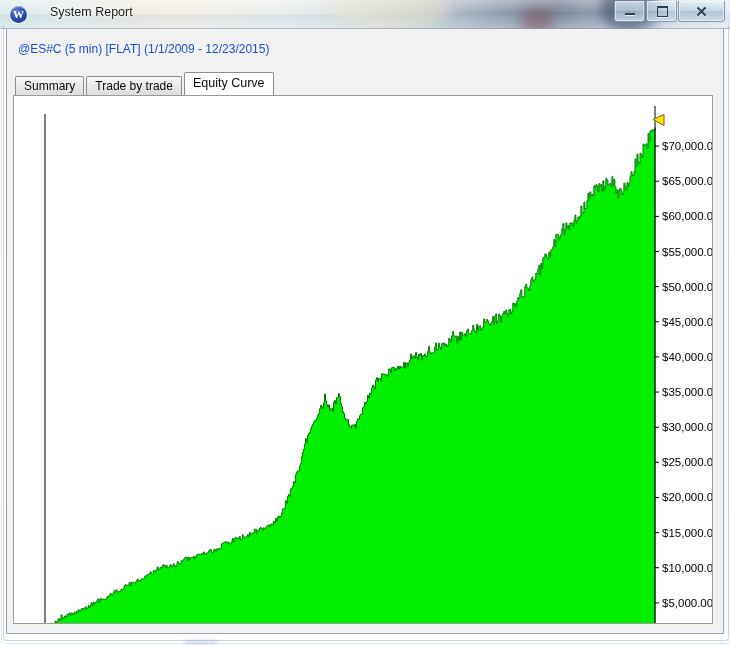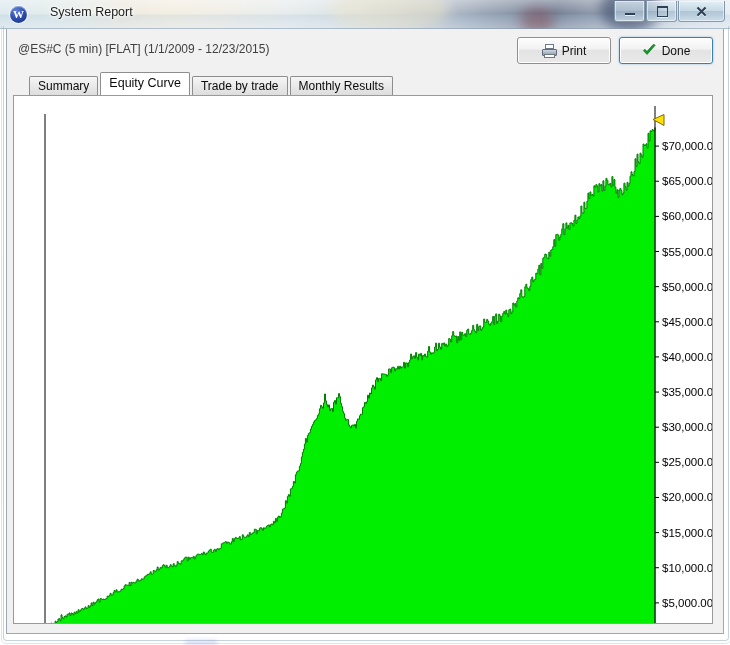--- a/index.html
+++ b/index.html
@@ -157,21 +157,21 @@
   .client-inner {
     position: absolute;
     left: 0; top: 0; right: 0; bottom: 0;
     background: #f1f1f1;
   }
 
   .header-line {
     position: absolute;
     left: 11px; top: 13px;
     font-size: 12px;
-    color: #404040;
+    color: #1d4ed8;
     white-space: nowrap;
   }
 
   
   .topbtns {
     position: absolute;
     right: 10px; top: 8px;
     display: flex;
   }
   .btn {
@@ -213,21 +213,20 @@
 
   .check-icon { width: 15px; height: 13px; flex: 0 0 auto; }
 
   
   .tabstrip {
     position: absolute;
     left: 8px; top: 44px;
     height: 22px;
     display: flex;
     align-items: flex-end;
-    margin-left: 14px;
   }
   .tab {
     height: 19px;
     line-height: 19px;
     padding: 0 8px;
     font-size: 12px;
     color: #0b0b0b;
     background: linear-gradient(to bottom, #f6f6f6 0%, #e6e6e6 60%, #dcdcdc 100%);
     border: 1px solid #8d8d8d;
     border-bottom: none;
@@ -309,49 +308,30 @@
         <div class="glyph-close">✕</div>
       </div>
     </div>
   </div>
 
   <div class="client">
     <div class="client-inner">
 
       <div class="header-line">@ES#C (5 min) [FLAT]  (1/1/2009 - 12/23/2015)</div>
 
-      <div class="topbtns">
-        <div class="btn print">
-          <span class="printer-icon">
-            <span class="paper"></span>
-            <span class="body"></span>
-            <span class="out"></span>
-          </span>
-          <span class="btn-label">Print</span>
-        </div>
-        <div class="btn done">
-          <svg class="check-icon" viewBox="0 0 16 14">
-            <path d="M1.5 7.2 L5.4 11.2 L14.2 1.2 L12.0 0.6 L5.2 8.2 L3.0 5.6 Z" fill="#0d9c28" stroke="#046b16" stroke-width="0.7"></path>
-          </svg>
-          <span class="btn-label">Done</span>
-        </div>
-      </div>
 
       <div class="tabstrip">
         <div class="tab">
           <span>Summary</span>
         </div>
-        <div class="tab active">
-          <span>Equity Curve</span>
-        </div>
         <div class="tab">
           <span>Trade by trade</span>
         </div>
-        <div class="tab">
-          <span>Monthly Results</span>
+        <div class="tab active">
+          <span>Equity Curve</span>
         </div>
       </div>
 
       <div class="chartpanel">
         <svg class="plotsvg" id="equity-svg" width="698" height="527" viewBox="0 0 698 527">
 
         <path d="M 31.0 542.0 L 31.0 532.5 L 32.0 532.5 L 32.0 531.9 L 33.0 531.9 L 33.0 532.6 L 34.0 532.6 L 34.0 529.5 L 35.0 529.5 L 35.0 528.6 L 36.0 528.6 L 36.0 528.3 L 37.0 528.3 L 37.0 527.1 L 38.0 527.1 L 38.0 529.0 L 39.0 529.0 L 39.0 527.5 L 40.0 527.5 L 40.0 527.5 L 41.0 527.5 L 41.0 525.2 L 42.0 525.2 L 42.0 526.6 L 43.0 526.6 L 43.0 525.4 L 44.0 525.4 L 44.0 523.0 L 45.0 523.0 L 45.0 522.8 L 46.0 522.8 L 46.0 524.7 L 47.0 524.7 L 47.0 518.8 L 48.0 518.8 L 48.0 521.7 L 49.0 521.7 L 49.0 522.7 L 50.0 522.7 L 50.0 520.5 L 51.0 520.5 L 51.0 519.9 L 52.0 519.9 L 52.0 521.0 L 53.0 521.0 L 53.0 518.3 L 54.0 518.3 L 54.0 518.3 L 55.0 518.3 L 55.0 517.0 L 56.0 517.0 L 56.0 519.5 L 57.0 519.5 L 57.0 517.0 L 58.0 517.0 L 58.0 517.5 L 59.0 517.5 L 59.0 518.9 L 60.0 518.9 L 60.0 516.2 L 61.0 516.2 L 61.0 517.5 L 62.1 517.5 L 62.1 515.4 L 63.1 515.4 L 63.1 517.1 L 64.1 517.1 L 64.1 513.7 L 65.1 513.7 L 65.1 515.6 L 66.1 515.6 L 66.1 514.6 L 67.1 514.6 L 67.1 512.9 L 68.1 512.9 L 68.1 512.5 L 69.1 512.5 L 69.1 513.6 L 70.1 513.6 L 70.1 512.2 L 71.1 512.2 L 71.1 510.9 L 72.1 510.9 L 72.1 512.7 L 73.1 512.7 L 73.1 512.2 L 74.1 512.2 L 74.1 509.6 L 75.1 509.6 L 75.1 511.4 L 76.1 511.4 L 76.1 509.8 L 77.1 509.8 L 77.1 506.9 L 78.1 506.9 L 78.1 509.7 L 79.1 509.7 L 79.1 506.1 L 80.1 506.1 L 80.1 508.0 L 81.1 508.0 L 81.1 506.8 L 82.1 506.8 L 82.1 505.7 L 83.1 505.7 L 83.1 503.8 L 84.1 503.8 L 84.1 503.1 L 85.1 503.1 L 85.1 506.2 L 86.1 506.2 L 86.1 502.6 L 87.1 502.6 L 87.1 502.9 L 88.1 502.9 L 88.1 503.5 L 89.1 503.5 L 89.1 503.1 L 90.1 503.1 L 90.1 503.5 L 91.1 503.5 L 91.1 503.1 L 92.1 503.1 L 92.1 502.6 L 93.1 502.6 L 93.1 500.2 L 94.1 500.2 L 94.1 500.5 L 95.1 500.5 L 95.1 499.4 L 96.1 499.4 L 96.1 497.3 L 97.1 497.3 L 97.1 499.0 L 98.1 499.0 L 98.1 498.9 L 99.1 498.9 L 99.1 496.6 L 100.1 496.6 L 100.1 494.4 L 101.1 494.4 L 101.1 495.9 L 102.1 495.9 L 102.1 493.8 L 103.1 493.8 L 103.1 496.1 L 104.1 496.1 L 104.1 495.8 L 105.1 495.8 L 105.1 495.7 L 106.1 495.7 L 106.1 494.9 L 107.1 494.9 L 107.1 493.2 L 108.1 493.2 L 108.1 493.5 L 109.1 493.5 L 109.1 492.6 L 110.1 492.6 L 110.1 489.9 L 111.1 489.9 L 111.1 488.7 L 112.1 488.7 L 112.1 489.2 L 113.1 489.2 L 113.1 489.2 L 114.1 489.2 L 114.1 489.3 L 115.1 489.3 L 115.1 486.4 L 116.1 486.4 L 116.1 489.6 L 117.1 489.6 L 117.1 486.2 L 118.1 486.2 L 118.1 487.0 L 119.1 487.0 L 119.1 486.4 L 120.1 486.4 L 120.1 486.9 L 121.1 486.9 L 121.1 486.8 L 122.1 486.8 L 122.1 484.9 L 123.2 484.9 L 123.2 483.1 L 124.2 483.1 L 124.2 485.1 L 125.2 485.1 L 125.2 484.7 L 126.2 484.7 L 126.2 484.6 L 127.2 484.6 L 127.2 482.8 L 128.2 482.8 L 128.2 483.2 L 129.2 483.2 L 129.2 482.9 L 130.2 482.9 L 130.2 480.9 L 131.2 480.9 L 131.2 480.0 L 132.2 480.0 L 132.2 479.6 L 133.2 479.6 L 133.2 478.3 L 134.2 478.3 L 134.2 478.5 L 135.2 478.5 L 135.2 477.7 L 136.2 477.7 L 136.2 475.8 L 137.2 475.8 L 137.2 478.3 L 138.2 478.3 L 138.2 478.2 L 139.2 478.2 L 139.2 474.5 L 140.2 474.5 L 140.2 475.1 L 141.2 475.1 L 141.2 475.3 L 142.2 475.3 L 142.2 473.8 L 143.2 473.8 L 143.2 471.0 L 144.2 471.0 L 144.2 474.1 L 145.2 474.1 L 145.2 473.0 L 146.2 473.0 L 146.2 471.4 L 147.2 471.4 L 147.2 472.0 L 148.2 472.0 L 148.2 469.7 L 149.2 469.7 L 149.2 468.7 L 150.2 468.7 L 150.2 469.6 L 151.2 469.6 L 151.2 471.7 L 152.2 471.7 L 152.2 469.3 L 153.2 469.3 L 153.2 471.7 L 154.2 471.7 L 154.2 471.7 L 155.2 471.7 L 155.2 470.5 L 156.2 470.5 L 156.2 468.7 L 157.2 468.7 L 157.2 469.9 L 158.2 469.9 L 158.2 470.8 L 159.2 470.8 L 159.2 467.7 L 160.2 467.7 L 160.2 469.5 L 161.2 469.5 L 161.2 470.6 L 162.2 470.6 L 162.2 469.1 L 163.2 469.1 L 163.2 465.6 L 164.2 465.6 L 164.2 467.6 L 165.2 467.6 L 165.2 467.6 L 166.2 467.6 L 166.2 468.1 L 167.2 468.1 L 167.2 464.8 L 168.2 464.8 L 168.2 464.9 L 169.2 464.9 L 169.2 463.7 L 170.2 463.7 L 170.2 462.1 L 171.2 462.1 L 171.2 461.1 L 172.2 461.1 L 172.2 461.2 L 173.2 461.2 L 173.2 464.8 L 174.2 464.8 L 174.2 461.1 L 175.2 461.1 L 175.2 463.4 L 176.2 463.4 L 176.2 461.9 L 177.2 461.9 L 177.2 461.6 L 178.2 461.6 L 178.2 461.8 L 179.2 461.8 L 179.2 460.3 L 180.2 460.3 L 180.2 463.0 L 181.2 463.0 L 181.2 460.9 L 182.2 460.9 L 182.2 459.2 L 183.2 459.2 L 183.2 458.2 L 184.3 458.2 L 184.3 458.1 L 185.3 458.1 L 185.3 458.6 L 186.3 458.6 L 186.3 458.5 L 187.3 458.5 L 187.3 457.4 L 188.3 457.4 L 188.3 458.7 L 189.3 458.7 L 189.3 456.0 L 190.3 456.0 L 190.3 457.7 L 191.3 457.7 L 191.3 458.6 L 192.3 458.6 L 192.3 457.1 L 193.3 457.1 L 193.3 456.9 L 194.3 456.9 L 194.3 455.1 L 195.3 455.1 L 195.3 454.0 L 196.3 454.0 L 196.3 453.2 L 197.3 453.2 L 197.3 456.0 L 198.3 456.0 L 198.3 456.5 L 199.3 456.5 L 199.3 454.4 L 200.3 454.4 L 200.3 453.3 L 201.3 453.3 L 201.3 455.6 L 202.3 455.6 L 202.3 453.3 L 203.3 453.3 L 203.3 452.6 L 204.3 452.6 L 204.3 453.5 L 205.3 453.5 L 205.3 452.7 L 206.3 452.7 L 206.3 452.3 L 207.3 452.3 L 207.3 447.9 L 208.3 447.9 L 208.3 447.3 L 209.3 447.3 L 209.3 446.8 L 210.3 446.8 L 210.3 446.4 L 211.3 446.4 L 211.3 445.6 L 212.3 445.6 L 212.3 447.3 L 213.3 447.3 L 213.3 446.1 L 214.3 446.1 L 214.3 446.2 L 215.3 446.2 L 215.3 447.7 L 216.3 447.7 L 216.3 448.1 L 217.3 448.1 L 217.3 445.8 L 218.3 445.8 L 218.3 442.5 L 219.3 442.5 L 219.3 445.6 L 220.3 445.6 L 220.3 442.7 L 221.3 442.7 L 221.3 441.4 L 222.3 441.4 L 222.3 442.1 L 223.3 442.1 L 223.3 442.7 L 224.3 442.7 L 224.3 442.1 L 225.3 442.1 L 225.3 440.6 L 226.3 440.6 L 226.3 443.9 L 227.3 443.9 L 227.3 443.3 L 228.3 443.3 L 228.3 438.8 L 229.3 438.8 L 229.3 440.8 L 230.3 440.8 L 230.3 441.4 L 231.3 441.4 L 231.3 441.3 L 232.3 441.3 L 232.3 440.3 L 233.3 440.3 L 233.3 438.8 L 234.3 438.8 L 234.3 440.5 L 235.3 440.5 L 235.3 436.4 L 236.3 436.4 L 236.3 438.7 L 237.3 438.7 L 237.3 437.9 L 238.3 437.9 L 238.3 437.0 L 239.3 437.0 L 239.3 436.6 L 240.3 436.6 L 240.3 433.2 L 241.3 433.2 L 241.3 433.3 L 242.3 433.3 L 242.3 437.7 L 243.3 437.7 L 243.3 434.4 L 244.3 434.4 L 244.3 434.8 L 245.4 434.8 L 245.4 432.2 L 246.4 432.2 L 246.4 431.6 L 247.4 431.6 L 247.4 432.6 L 248.4 432.6 L 248.4 434.4 L 249.4 434.4 L 249.4 431.8 L 250.4 431.8 L 250.4 432.4 L 251.4 432.4 L 251.4 431.9 L 252.4 431.9 L 252.4 430.2 L 253.4 430.2 L 253.4 429.5 L 254.4 429.5 L 254.4 428.9 L 255.4 428.9 L 255.4 430.9 L 256.4 430.9 L 256.4 428.7 L 257.4 428.7 L 257.4 427.9 L 258.4 427.9 L 258.4 428.8 L 259.4 428.8 L 259.4 425.3 L 260.4 425.3 L 260.4 426.9 L 261.4 426.9 L 261.4 422.4 L 262.4 422.4 L 262.4 425.5 L 263.4 425.5 L 263.4 421.2 L 264.4 421.2 L 264.4 420.0 L 265.4 420.0 L 265.4 421.5 L 266.4 421.5 L 266.4 420.6 L 267.4 420.6 L 267.4 417.1 L 268.4 417.1 L 268.4 413.1 L 269.4 413.1 L 269.4 412.8 L 270.4 412.8 L 270.4 412.0 L 271.4 412.0 L 271.4 404.7 L 272.4 404.7 L 272.4 407.2 L 273.4 407.2 L 273.4 400.4 L 274.4 400.4 L 274.4 398.6 L 275.4 398.6 L 275.4 400.3 L 276.4 400.3 L 276.4 392.9 L 277.4 392.9 L 277.4 392.4 L 278.4 392.4 L 278.4 390.4 L 279.4 390.4 L 279.4 385.5 L 280.4 385.5 L 280.4 387.0 L 281.4 387.0 L 281.4 378.7 L 282.4 378.7 L 282.4 376.2 L 283.4 376.2 L 283.4 375.0 L 284.4 375.0 L 284.4 374.8 L 285.4 374.8 L 285.4 370.2 L 286.4 370.2 L 286.4 367.6 L 287.4 367.6 L 287.4 360.9 L 288.4 360.9 L 288.4 356.5 L 289.4 356.5 L 289.4 353.3 L 290.4 353.3 L 290.4 348.1 L 291.4 348.1 L 291.4 342.5 L 292.4 342.5 L 292.4 346.1 L 293.4 346.1 L 293.4 339.5 L 294.4 339.5 L 294.4 337.6 L 295.4 337.6 L 295.4 336.7 L 296.4 336.7 L 296.4 333.1 L 297.4 333.1 L 297.4 330.4 L 298.4 330.4 L 298.4 328.6 L 299.4 328.6 L 299.4 326.1 L 300.4 326.1 L 300.4 324.6 L 301.4 324.6 L 301.4 323.9 L 302.4 323.9 L 302.4 322.6 L 303.4 322.6 L 303.4 319.6 L 304.4 319.6 L 304.4 317.9 L 305.4 317.9 L 305.4 312.8 L 306.5 312.8 L 306.5 309.3 L 307.5 309.3 L 307.5 310.8 L 308.5 310.8 L 308.5 312.3 L 309.5 312.3 L 309.5 306.9 L 310.5 306.9 L 310.5 298.0 L 311.5 298.0 L 311.5 304.9 L 312.5 304.9 L 312.5 308.6 L 313.5 308.6 L 313.5 311.0 L 314.5 311.0 L 314.5 308.9 L 315.5 308.9 L 315.5 314.6 L 316.5 314.6 L 316.5 312.8 L 317.5 312.8 L 317.5 312.5 L 318.5 312.5 L 318.5 315.6 L 319.5 315.6 L 319.5 306.2 L 320.5 306.2 L 320.5 304.5 L 321.5 304.5 L 321.5 308.2 L 322.5 308.2 L 322.5 301.7 L 323.5 301.7 L 323.5 301.8 L 324.5 301.8 L 324.5 297.6 L 325.5 297.6 L 325.5 300.7 L 326.5 300.7 L 326.5 307.3 L 327.5 307.3 L 327.5 310.7 L 328.5 310.7 L 328.5 315.4 L 329.5 315.4 L 329.5 317.6 L 330.5 317.6 L 330.5 322.0 L 331.5 322.0 L 331.5 324.3 L 332.5 324.3 L 332.5 323.4 L 333.5 323.4 L 333.5 323.6 L 334.5 323.6 L 334.5 328.9 L 335.5 328.9 L 335.5 330.7 L 336.5 330.7 L 336.5 331.8 L 337.5 331.8 L 337.5 329.4 L 338.5 329.4 L 338.5 328.9 L 339.5 328.9 L 339.5 329.9 L 340.5 329.9 L 340.5 328.4 L 341.5 328.4 L 341.5 332.2 L 342.5 332.2 L 342.5 325.3 L 343.5 325.3 L 343.5 322.9 L 344.5 322.9 L 344.5 323.1 L 345.5 323.1 L 345.5 319.7 L 346.5 319.7 L 346.5 318.1 L 347.5 318.1 L 347.5 318.4 L 348.5 318.4 L 348.5 311.7 L 349.5 311.7 L 349.5 310.8 L 350.5 310.8 L 350.5 306.4 L 351.5 306.4 L 351.5 307.6 L 352.5 307.6 L 352.5 305.8 L 353.5 305.8 L 353.5 299.2 L 354.5 299.2 L 354.5 302.2 L 355.5 302.2 L 355.5 297.0 L 356.5 297.0 L 356.5 298.0 L 357.5 298.0 L 357.5 291.9 L 358.5 291.9 L 358.5 289.1 L 359.5 289.1 L 359.5 290.8 L 360.5 290.8 L 360.5 293.3 L 361.5 293.3 L 361.5 283.9 L 362.5 283.9 L 362.5 281.7 L 363.5 281.7 L 363.5 285.7 L 364.5 285.7 L 364.5 282.4 L 365.5 282.4 L 365.5 282.5 L 366.6 282.5 L 366.6 284.8 L 367.6 284.8 L 367.6 277.7 L 368.6 277.7 L 368.6 278.1 L 369.6 278.1 L 369.6 278.0 L 370.6 278.0 L 370.6 278.3 L 371.6 278.3 L 371.6 278.6 L 372.6 278.6 L 372.6 280.3 L 373.6 280.3 L 373.6 278.9 L 374.6 278.9 L 374.6 272.9 L 375.6 272.9 L 375.6 273.1 L 376.6 273.1 L 376.6 276.7 L 377.6 276.7 L 377.6 271.7 L 378.6 271.7 L 378.6 271.0 L 379.6 271.0 L 379.6 271.6 L 380.6 271.6 L 380.6 274.9 L 381.6 274.9 L 381.6 272.7 L 382.6 272.7 L 382.6 273.2 L 383.6 273.2 L 383.6 270.3 L 384.6 270.3 L 384.6 273.0 L 385.6 273.0 L 385.6 270.2 L 386.6 270.2 L 386.6 272.1 L 387.6 272.1 L 387.6 270.9 L 388.6 270.9 L 388.6 270.9 L 389.6 270.9 L 389.6 266.3 L 390.6 266.3 L 390.6 272.1 L 391.6 272.1 L 391.6 266.9 L 392.6 266.9 L 392.6 267.1 L 393.6 267.1 L 393.6 270.9 L 394.6 270.9 L 394.6 266.4 L 395.6 266.4 L 395.6 264.0 L 396.6 264.0 L 396.6 258.0 L 397.6 258.0 L 397.6 262.8 L 398.6 262.8 L 398.6 260.7 L 399.6 260.7 L 399.6 259.8 L 400.6 259.8 L 400.6 262.3 L 401.6 262.3 L 401.6 256.6 L 402.6 256.6 L 402.6 261.0 L 403.6 261.0 L 403.6 263.8 L 404.6 263.8 L 404.6 258.1 L 405.6 258.1 L 405.6 259.5 L 406.6 259.5 L 406.6 257.4 L 407.6 257.4 L 407.6 263.9 L 408.6 263.9 L 408.6 259.5 L 409.6 259.5 L 409.6 260.1 L 410.6 260.1 L 410.6 258.0 L 411.6 258.0 L 411.6 260.6 L 412.6 260.6 L 412.6 261.0 L 413.6 261.0 L 413.6 255.1 L 414.6 255.1 L 414.6 250.5 L 415.6 250.5 L 415.6 256.1 L 416.6 256.1 L 416.6 258.1 L 417.6 258.1 L 417.6 256.8 L 418.6 256.8 L 418.6 257.3 L 419.6 257.3 L 419.6 256.7 L 420.6 256.7 L 420.6 251.0 L 421.6 251.0 L 421.6 247.1 L 422.6 247.1 L 422.6 254.6 L 423.6 254.6 L 423.6 253.1 L 424.6 253.1 L 424.6 247.2 L 425.6 247.2 L 425.6 251.1 L 426.6 251.1 L 426.6 253.1 L 427.7 253.1 L 427.7 247.4 L 428.7 247.4 L 428.7 248.4 L 429.7 248.4 L 429.7 246.9 L 430.7 246.9 L 430.7 249.9 L 431.7 249.9 L 431.7 248.1 L 432.7 248.1 L 432.7 250.7 L 433.7 250.7 L 433.7 249.4 L 434.7 249.4 L 434.7 242.6 L 435.7 242.6 L 435.7 243.3 L 436.7 243.3 L 436.7 246.0 L 437.7 246.0 L 437.7 239.8 L 438.7 239.8 L 438.7 235.6 L 439.7 235.6 L 439.7 239.7 L 440.7 239.7 L 440.7 240.6 L 441.7 240.6 L 441.7 240.0 L 442.7 240.0 L 442.7 246.8 L 443.7 246.8 L 443.7 240.5 L 444.7 240.5 L 444.7 244.6 L 445.7 244.6 L 445.7 235.9 L 446.7 235.9 L 446.7 243.8 L 447.7 243.8 L 447.7 236.3 L 448.7 236.3 L 448.7 239.2 L 449.7 239.2 L 449.7 239.0 L 450.7 239.0 L 450.7 237.7 L 451.7 237.7 L 451.7 240.6 L 452.7 240.6 L 452.7 234.5 L 453.7 234.5 L 453.7 233.0 L 454.7 233.0 L 454.7 238.0 L 455.7 238.0 L 455.7 238.3 L 456.7 238.3 L 456.7 236.9 L 457.7 236.9 L 457.7 234.4 L 458.7 234.4 L 458.7 229.3 L 459.7 229.3 L 459.7 233.7 L 460.7 233.7 L 460.7 235.4 L 461.7 235.4 L 461.7 236.9 L 462.7 236.9 L 462.7 228.3 L 463.7 228.3 L 463.7 234.5 L 464.7 234.5 L 464.7 230.4 L 465.7 230.4 L 465.7 229.9 L 466.7 229.9 L 466.7 234.4 L 467.7 234.4 L 467.7 232.8 L 468.7 232.8 L 468.7 231.1 L 469.7 231.1 L 469.7 223.0 L 470.7 223.0 L 470.7 226.3 L 471.7 226.3 L 471.7 226.5 L 472.7 226.5 L 472.7 223.4 L 473.7 223.4 L 473.7 225.1 L 474.7 225.1 L 474.7 228.1 L 475.7 228.1 L 475.7 229.5 L 476.7 229.5 L 476.7 227.1 L 477.7 227.1 L 477.7 225.7 L 478.7 225.7 L 478.7 220.4 L 479.7 220.4 L 479.7 228.7 L 480.7 228.7 L 480.7 220.2 L 481.7 220.2 L 481.7 217.9 L 482.7 217.9 L 482.7 227.6 L 483.7 227.6 L 483.7 225.0 L 484.7 225.0 L 484.7 218.2 L 485.7 218.2 L 485.7 219.9 L 486.7 219.9 L 486.7 225.8 L 487.7 225.8 L 487.7 220.2 L 488.8 220.2 L 488.8 217.2 L 489.8 217.2 L 489.8 215.4 L 490.8 215.4 L 490.8 218.0 L 491.8 218.0 L 491.8 214.1 L 492.8 214.1 L 492.8 217.6 L 493.8 217.6 L 493.8 220.6 L 494.8 220.6 L 494.8 213.8 L 495.8 213.8 L 495.8 213.1 L 496.8 213.1 L 496.8 217.8 L 497.8 217.8 L 497.8 215.7 L 498.8 215.7 L 498.8 207.0 L 499.8 207.0 L 499.8 209.1 L 500.8 209.1 L 500.8 207.6 L 501.8 207.6 L 501.8 211.0 L 502.8 211.0 L 502.8 205.0 L 503.8 205.0 L 503.8 201.8 L 504.8 201.8 L 504.8 202.5 L 505.8 202.5 L 505.8 197.6 L 506.8 197.6 L 506.8 193.8 L 507.8 193.8 L 507.8 200.8 L 508.8 200.8 L 508.8 201.3 L 509.8 201.3 L 509.8 200.6 L 510.8 200.6 L 510.8 190.8 L 511.8 190.8 L 511.8 188.2 L 512.8 188.2 L 512.8 191.8 L 513.8 191.8 L 513.8 192.7 L 514.8 192.7 L 514.8 194.6 L 515.8 194.6 L 515.8 190.4 L 516.8 190.4 L 516.8 183.5 L 517.8 183.5 L 517.8 181.1 L 518.8 181.1 L 518.8 185.8 L 519.8 185.8 L 519.8 183.9 L 520.8 183.9 L 520.8 183.4 L 521.8 183.4 L 521.8 177.1 L 522.8 177.1 L 522.8 177.9 L 523.8 177.9 L 523.8 173.2 L 524.8 173.2 L 524.8 169.2 L 525.8 169.2 L 525.8 178.9 L 526.8 178.9 L 526.8 167.5 L 527.8 167.5 L 527.8 172.4 L 528.8 172.4 L 528.8 162.2 L 529.8 162.2 L 529.8 161.2 L 530.8 161.2 L 530.8 158.0 L 531.8 158.0 L 531.8 158.7 L 532.8 158.7 L 532.8 162.1 L 533.8 162.1 L 533.8 162.8 L 534.8 162.8 L 534.8 156.1 L 535.8 156.1 L 535.8 160.3 L 536.8 160.3 L 536.8 154.0 L 537.8 154.0 L 537.8 153.5 L 538.8 153.5 L 538.8 150.7 L 539.8 150.7 L 539.8 143.6 L 540.8 143.6 L 540.8 150.4 L 541.8 150.4 L 541.8 138.6 L 542.8 138.6 L 542.8 138.4 L 543.8 138.4 L 543.8 139.0 L 544.8 139.0 L 544.8 144.3 L 545.8 144.3 L 545.8 140.8 L 546.8 140.8 L 546.8 138.3 L 547.8 138.3 L 547.8 132.8 L 548.8 132.8 L 548.8 127.7 L 549.9 127.7 L 549.9 138.6 L 550.9 138.6 L 550.9 133.0 L 551.9 133.0 L 551.9 126.9 L 552.9 126.9 L 552.9 132.1 L 553.9 132.1 L 553.9 129.3 L 554.9 129.3 L 554.9 133.5 L 555.9 133.5 L 555.9 126.9 L 556.9 126.9 L 556.9 126.8 L 557.9 126.8 L 557.9 127.5 L 558.9 127.5 L 558.9 130.1 L 559.9 130.1 L 559.9 124.2 L 560.9 124.2 L 560.9 119.1 L 561.9 119.1 L 561.9 127.4 L 562.9 127.4 L 562.9 124.0 L 563.9 124.0 L 563.9 121.0 L 564.9 121.0 L 564.9 122.5 L 565.9 122.5 L 565.9 120.0 L 566.9 120.0 L 566.9 110.0 L 567.9 110.0 L 567.9 116.9 L 568.9 116.9 L 568.9 117.1 L 569.9 117.1 L 569.9 106.2 L 570.9 106.2 L 570.9 112.5 L 571.9 112.5 L 571.9 112.2 L 572.9 112.2 L 572.9 105.2 L 573.9 105.2 L 573.9 97.1 L 574.9 97.1 L 574.9 102.5 L 575.9 102.5 L 575.9 95.9 L 576.9 95.9 L 576.9 99.3 L 577.9 99.3 L 577.9 98.5 L 578.9 98.5 L 578.9 100.1 L 579.9 100.1 L 579.9 89.8 L 580.9 89.8 L 580.9 91.3 L 581.9 91.3 L 581.9 88.6 L 582.9 88.6 L 582.9 90.1 L 583.9 90.1 L 583.9 96.0 L 584.9 96.0 L 584.9 87.7 L 585.9 87.7 L 585.9 90.0 L 586.9 90.0 L 586.9 88.6 L 587.9 88.6 L 587.9 95.1 L 588.9 95.1 L 588.9 84.8 L 589.9 84.8 L 589.9 94.4 L 590.9 94.4 L 590.9 90.0 L 591.9 90.0 L 591.9 82.3 L 592.9 82.3 L 592.9 84.3 L 593.9 84.3 L 593.9 88.7 L 594.9 88.7 L 594.9 88.2 L 595.9 88.2 L 595.9 87.4 L 596.9 87.4 L 596.9 90.9 L 597.9 90.9 L 597.9 80.6 L 598.9 80.6 L 598.9 89.3 L 599.9 89.3 L 599.9 83.5 L 600.9 83.5 L 600.9 91.1 L 601.9 91.1 L 601.9 97.1 L 602.9 97.1 L 602.9 93.7 L 603.9 93.7 L 603.9 101.7 L 604.9 101.7 L 604.9 94.0 L 605.9 94.0 L 605.9 92.4 L 606.9 92.4 L 606.9 94.4 L 607.9 94.4 L 607.9 98.8 L 608.9 98.8 L 608.9 97.0 L 609.9 97.0 L 609.9 87.2 L 611.0 87.2 L 611.0 90.6 L 612.0 90.6 L 612.0 94.1 L 613.0 94.1 L 613.0 86.4 L 614.0 86.4 L 614.0 90.1 L 615.0 90.1 L 615.0 87.3 L 616.0 87.3 L 616.0 80.2 L 617.0 80.2 L 617.0 75.8 L 618.0 75.8 L 618.0 78.6 L 619.0 78.6 L 619.0 80.0 L 620.0 80.0 L 620.0 75.6 L 621.0 75.6 L 621.0 62.8 L 622.0 62.8 L 622.0 70.5 L 623.0 70.5 L 623.0 58.2 L 624.0 58.2 L 624.0 65.8 L 625.0 65.8 L 625.0 67.6 L 626.0 67.6 L 626.0 57.2 L 627.0 57.2 L 627.0 58.9 L 628.0 58.9 L 628.0 61.3 L 629.0 61.3 L 629.0 48.0 L 630.0 48.0 L 630.0 49.5 L 631.0 49.5 L 631.0 49.1 L 632.0 49.1 L 632.0 47.8 L 633.0 47.8 L 633.0 52.2 L 634.0 52.2 L 634.0 37.3 L 635.0 37.3 L 635.0 45.0 L 636.0 45.0 L 636.0 34.9 L 637.0 34.9 L 637.0 35.5 L 638.0 35.5 L 638.0 33.6 L 639.0 33.6 L 639.0 34.4 L 640.0 34.4 L 640.0 34.2 L 641.0 34.2 L 641.0 31.5 L 641.0 542.0 Z" fill="#00ee00" stroke="#008000" stroke-width="1" stroke-linejoin="miter"></path>
             <line x1="31" y1="18" x2="31" y2="542" stroke="#000000" stroke-width="1"></line>
             <line x1="31" y1="542" x2="641" y2="542" stroke="#000000" stroke-width="1"></line>
             <line x1="641" y1="10" x2="641" y2="542" stroke="#000000" stroke-width="1"></line>

